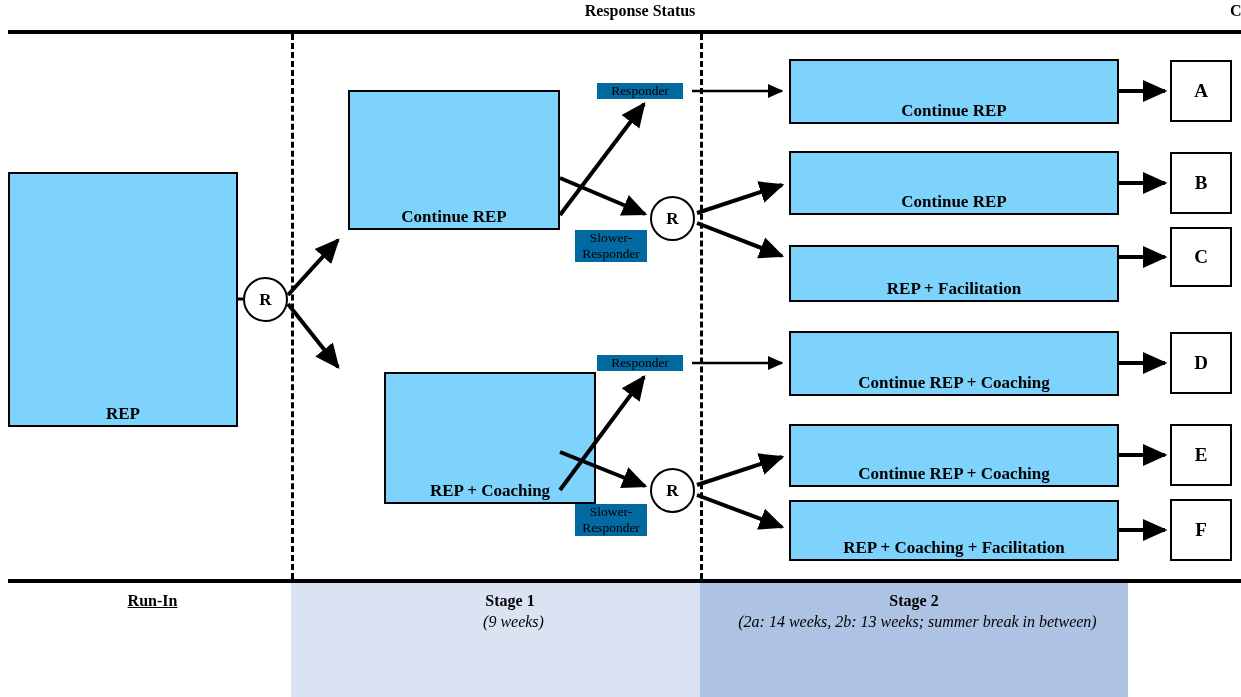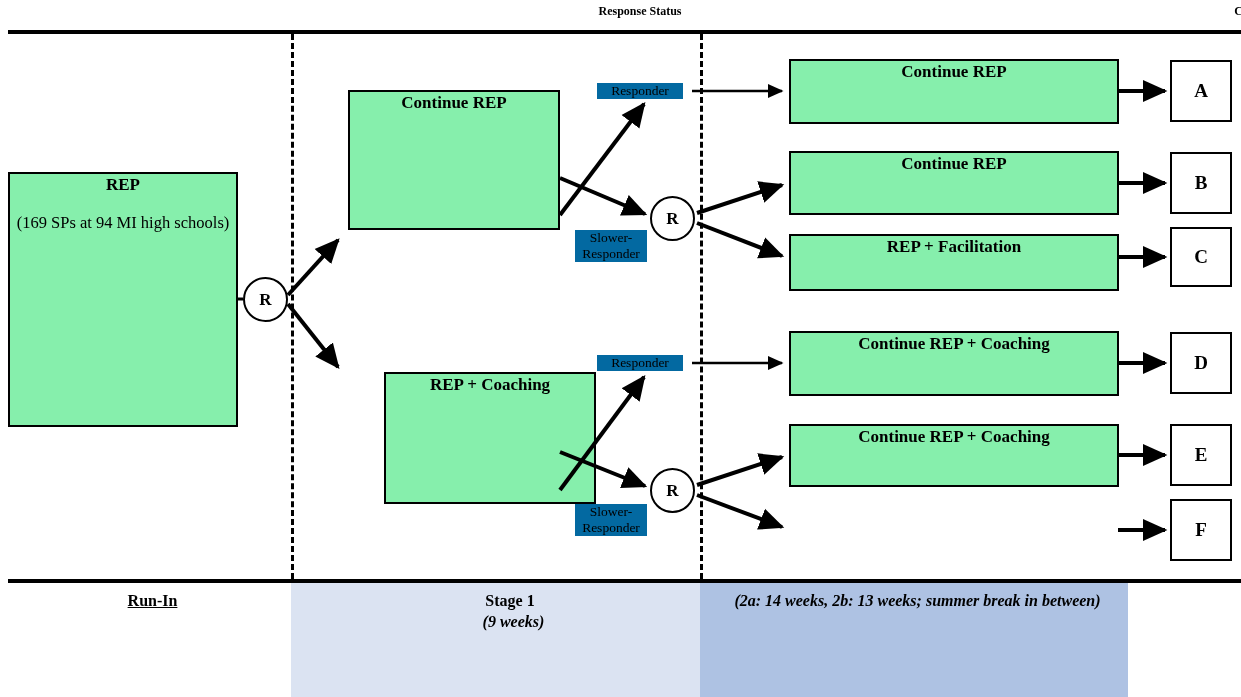--- a/index.html
+++ b/index.html
@@ -15,21 +15,21 @@
     position: relative;
     width: 1241px;
     height: 697px;
     background: #ffffff;
     overflow: hidden;
   }
   
   .hdr-label {
     position: absolute;
     font-weight: bold;
-    font-size: 12px;
+    font-size: 16px;
     line-height: 18px;
     text-align: center;
     white-space: nowrap;
   }
   .rule {
     position: absolute;
     background: #000000;
   }
   
   .band {
@@ -41,33 +41,33 @@
     font-size: 16px;
     line-height: 21px;
   }
   .band-label .b-title {
     display: block;
     font-weight: bold;
   }
   .band-label .b-sub {
     display: block;
     font-style: italic;
-    font-weight: bold;
+    font-weight: normal;
     padding-left: 7px;
   }
   
   .nbox {
     position: absolute;
     border: 2.5px solid #000000;
-    background: #86efac;
+    background: #7dd3fc;
     box-sizing: border-box;
     display: flex;
     flex-direction: column;
     align-items: center;
-    justify-content: flex-start;
+    justify-content: flex-end;
     text-align: center;
     font-weight: bold;
     font-size: 17px;
     line-height: 22px;
     padding: 0 6px;
   }
   .nbox .sub {
     font-weight: normal;
     font-size: 16.5px;
     line-height: 21px;
@@ -144,20 +144,21 @@
 
   <div class="band-label" style="left:20px; top:590px; width:265px;text-decoration:underline;">
     <span class="b-title">Run-In</span>
     <span class="b-sub"></span>
   </div>
   <div class="band-label" style="left:291px; top:590px; width:438px;">
     <span class="b-title">Stage 1</span>
     <span class="b-sub">(9 weeks)</span>
   </div>
   <div class="band-label" style="left:704px; top:590px; width:420px;">
+    <span class="b-title">Stage 2</span>
     <span class="b-sub">(2a: 14 weeks, 2b: 13 weeks; summer break in between)</span>
   </div>
 
   <div class="dashline" style="left:291px; top:34px; height:545px;"></div>
   <div class="dashline" style="left:700px; top:34px; height:545px;"></div>
 
   <svg class="wires" viewBox="0 0 1241 697">
     <defs>
       <marker id="ah" markerWidth="7" markerHeight="7" refX="5.6" refY="3.1" orient="auto" markerUnits="strokeWidth">
         <path d="M0,0.3 L6.2,3.1 L0,5.9 z" fill="#000000"></path>
@@ -194,21 +195,20 @@
     <line x1="1118" y1="91" x2="1165" y2="91" stroke="#000" stroke-width="4" marker-end="url(#ah)"></line>
     <line x1="1118" y1="183" x2="1165" y2="183" stroke="#000" stroke-width="4" marker-end="url(#ah)"></line>
     <line x1="1118" y1="257" x2="1165" y2="257" stroke="#000" stroke-width="4" marker-end="url(#ah)"></line>
     <line x1="1118" y1="363" x2="1165" y2="363" stroke="#000" stroke-width="4" marker-end="url(#ah)"></line>
     <line x1="1118" y1="455" x2="1165" y2="455" stroke="#000" stroke-width="4" marker-end="url(#ah)"></line>
     <line x1="1118" y1="530" x2="1165" y2="530" stroke="#000" stroke-width="4" marker-end="url(#ah)"></line>
   </svg>
 
   <div class="nbox" style="left:8px; top:172px; width:230px; height:255px;">
     <span>REP</span>
-    <span class="sub">(169 SPs at 94 MI high schools)</span>
   </div>
 
   <div class="rcirc" style="left:243px; top:277px; width:45px; height:45px;">
     <span>R</span>
   </div>
   <div class="rcirc" style="left:650px; top:196px; width:45px; height:45px;">
     <span>R</span>
   </div>
   <div class="rcirc" style="left:650px; top:468px; width:45px; height:45px;">
     <span>R</span>
@@ -235,29 +235,32 @@
     <span>Slower-</span><br>
     <span>Responder</span>
   </div>
 
   <div class="nbox" style="left:789px; top:59px; width:330px; height:65px;">
     <span>Continue REP</span>
   </div>
   <div class="nbox" style="left:789px; top:151px; width:330px; height:64px;">
     <span>Continue REP</span>
   </div>
-  <div class="nbox" style="left:789px; top:234px; width:330px; height:57px;">
+  <div class="nbox" style="left:789px; top:245px; width:330px; height:57px;">
     <span>REP + Facilitation</span>
   </div>
   <div class="nbox" style="left:789px; top:331px; width:330px; height:65px;">
     <span>Continue REP + Coaching</span>
   </div>
   <div class="nbox" style="left:789px; top:424px; width:330px; height:63px;">
     <span>Continue REP + Coaching</span>
   </div>
+  <div class="nbox" style="left:789px; top:500px; width:330px; height:61px;">
+    <span>REP + Coaching + Facilitation</span>
+  </div>
 
   <div class="cellbox" style="left:1170px; top:60px; width:62px; height:62px;">
     <span>A</span>
   </div>
   <div class="cellbox" style="left:1170px; top:152px; width:62px; height:62px;">
     <span>B</span>
   </div>
   <div class="cellbox" style="left:1170px; top:227px; width:62px; height:60px;">
     <span>C</span>
   </div>

